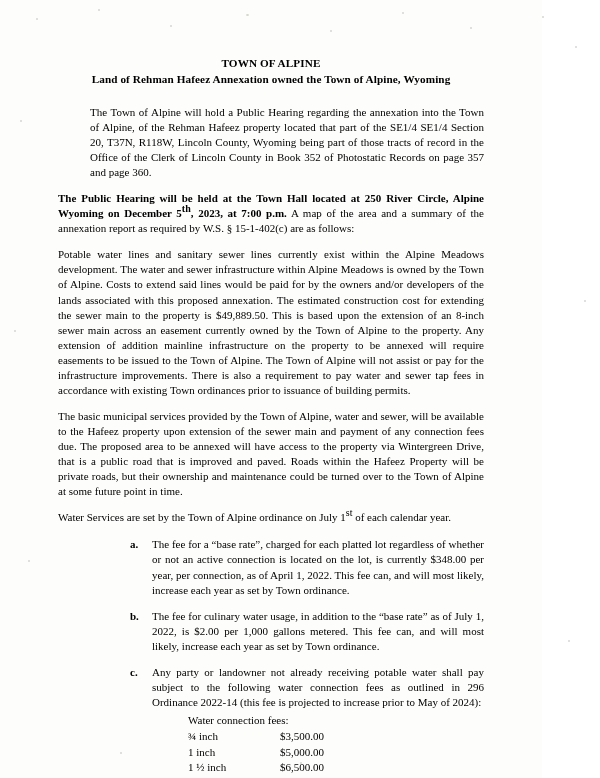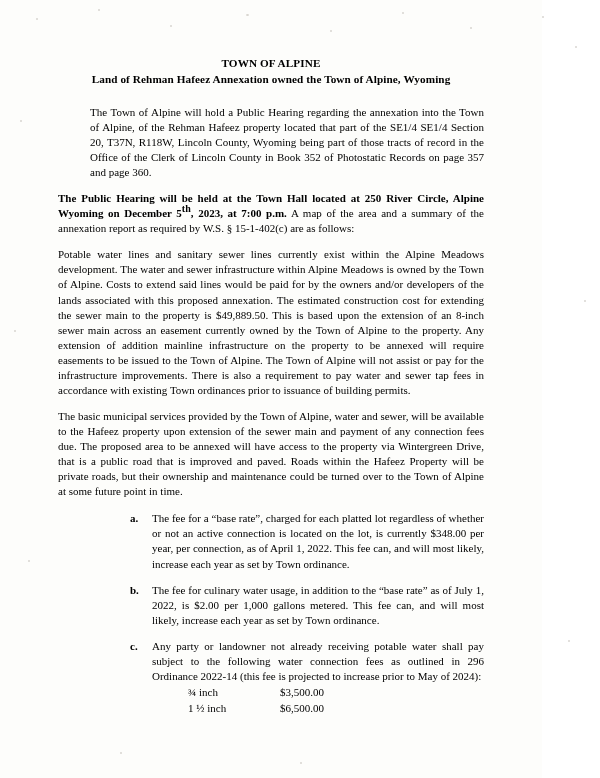--- a/index.html
+++ b/index.html
@@ -135,38 +135,44 @@
 
     <p class="body first"><span>The Town of Alpine will hold a Public Hearing regarding the annexation into the Town of Alpine, of the Rehman Hafeez property located that part of the SE1/4 SE1/4 Section 20, T37N, R118W, Lincoln County, Wyoming being part of those tracts of record in the Office of the Clerk of Lincoln County in Book 352 of Photostatic Records on page 357 and page 360.</span></p>
 
     <p class="body"><span class="bold">The Public Hearing will be held at the Town Hall located at 250 River Circle, Alpine Wyoming on December 5</span><sup class="bold">th</sup><span class="bold">, 2023, at 7:00 p.m.</span><span> A map of the area and a summary of the annexation report as required by W.S. § 15-1-402(c) are as follows:</span></p>
 
 
     <p class="body"><span>Potable water lines and sanitary sewer lines currently exist within the Alpine Meadows development. The water and sewer infrastructure within Alpine Meadows is owned by the Town of Alpine. Costs to extend said lines would be paid for by the owners and/or developers of the lands associated with this proposed annexation. The estimated construction cost for extending the sewer main to the property is $49,889.50. This is based upon the extension of an 8-inch sewer main across an easement currently owned by the Town of Alpine to the property. Any extension of addition mainline infrastructure on the property to be annexed will require easements to be issued to the Town of Alpine.  The Town of Alpine will not assist or pay for the infrastructure improvements. There is also a requirement to pay water and sewer tap fees in accordance with existing Town ordinances prior to issuance of building permits.</span></p>
 
     <p class="body"><span>The basic municipal services provided by the Town of Alpine, water and sewer, will be available to the Hafeez property upon extension of the sewer main and payment of any connection fees due.  The proposed area to be annexed will have access to the property via Wintergreen Drive, that is a public road that is improved and paved.  Roads within the Hafeez Property will be private roads, but their ownership and maintenance could be turned over to the Town of Alpine at some future point in time.</span></p>
 
+    <p class="body"><span>Water Services are set by the Town of Alpine ordinance on July 1</span><sup>st</sup><span> of each calendar year.</span></p>
 
     <ol class="lettered">
       <li>
         <span class="marker">a.</span>
         <span>The fee for a “base rate”, charged for each platted lot regardless of whether or not an active connection is located on the lot, is currently $348.00 per year, per connection, as of April 1, 2022.  This fee can, and will most likely, increase each year as set by Town ordinance.</span>
       </li>
       <li>
         <span class="marker">b.</span>
         <span>The fee for culinary water usage, in addition to the “base rate” as of July 1, 2022, is $2.00 per 1,000 gallons metered.  This fee can, and will most likely, increase each year as set by Town ordinance.</span>
       </li>
       <li>
         <span class="marker">c.</span>
         <span>Any party or landowner not already receiving potable water shall pay subject to the following water connection fees as outlined in 296 Ordinance 2022-14 (this fee is projected to increase prior to May of 2024):</span>
+        <div class="fee-head">Water connection fees:</div>
         <table class="fees">
           <tbody>
               <tr>
             <td class="size">¾ inch</td>
             <td class="amt">$3,500.00</td>
+          </tr>
+          <tr>
+            <td class="size">1 inch</td>
+            <td class="amt">$5,000.00</td>
           </tr>
           <tr>
             <td class="size">1 ½ inch</td>
             <td class="amt">$6,500.00</td>
           </tr>
 
         </tbody>
           </table>
       </li>
     </ol>

